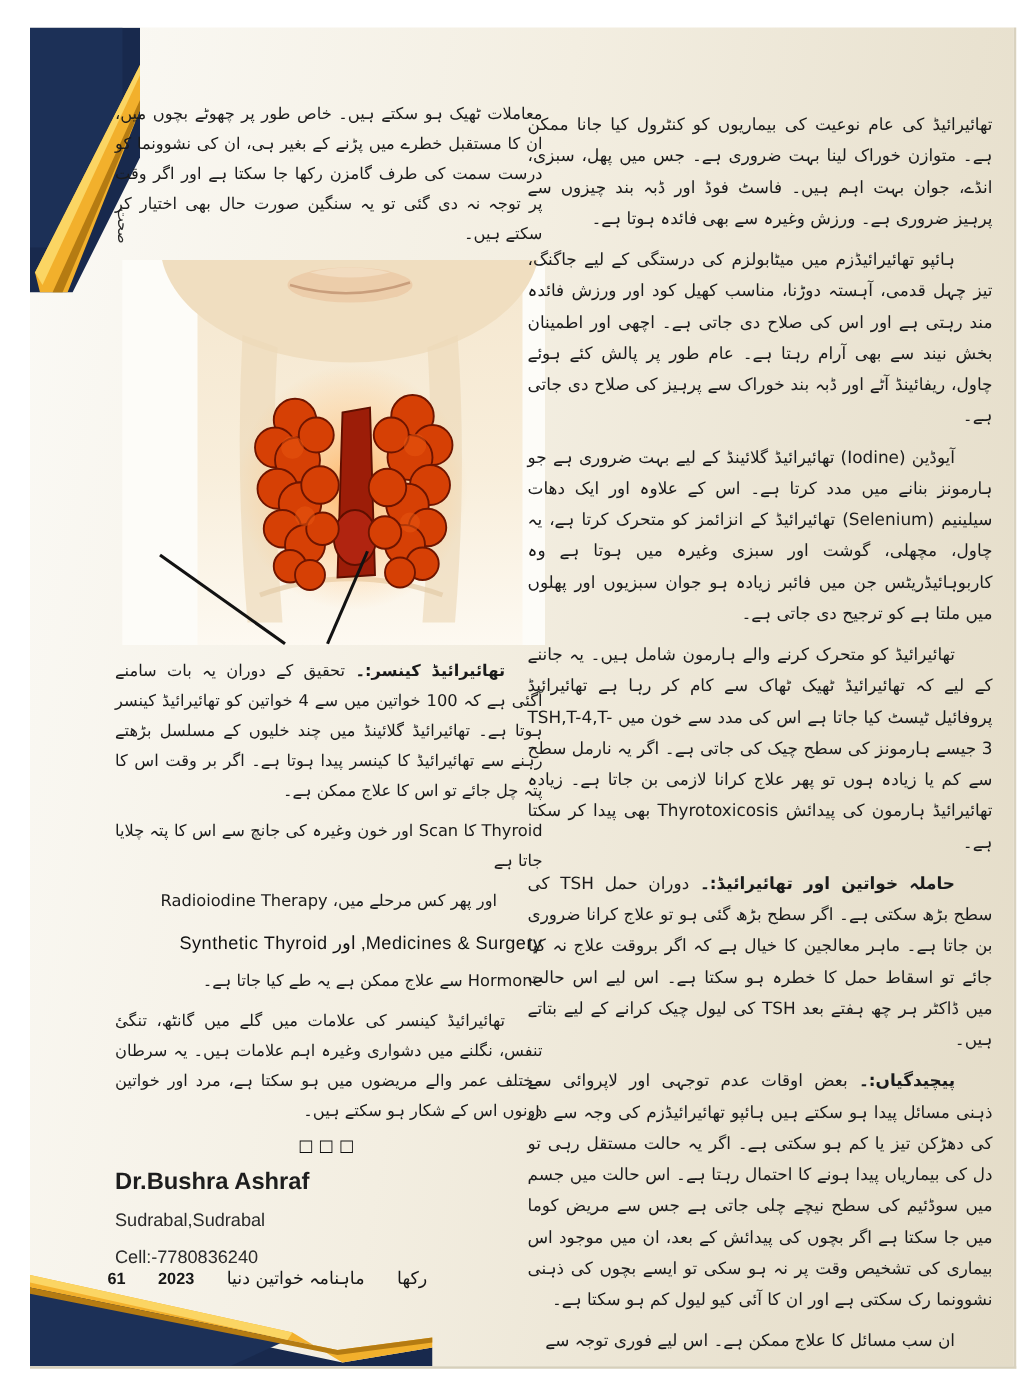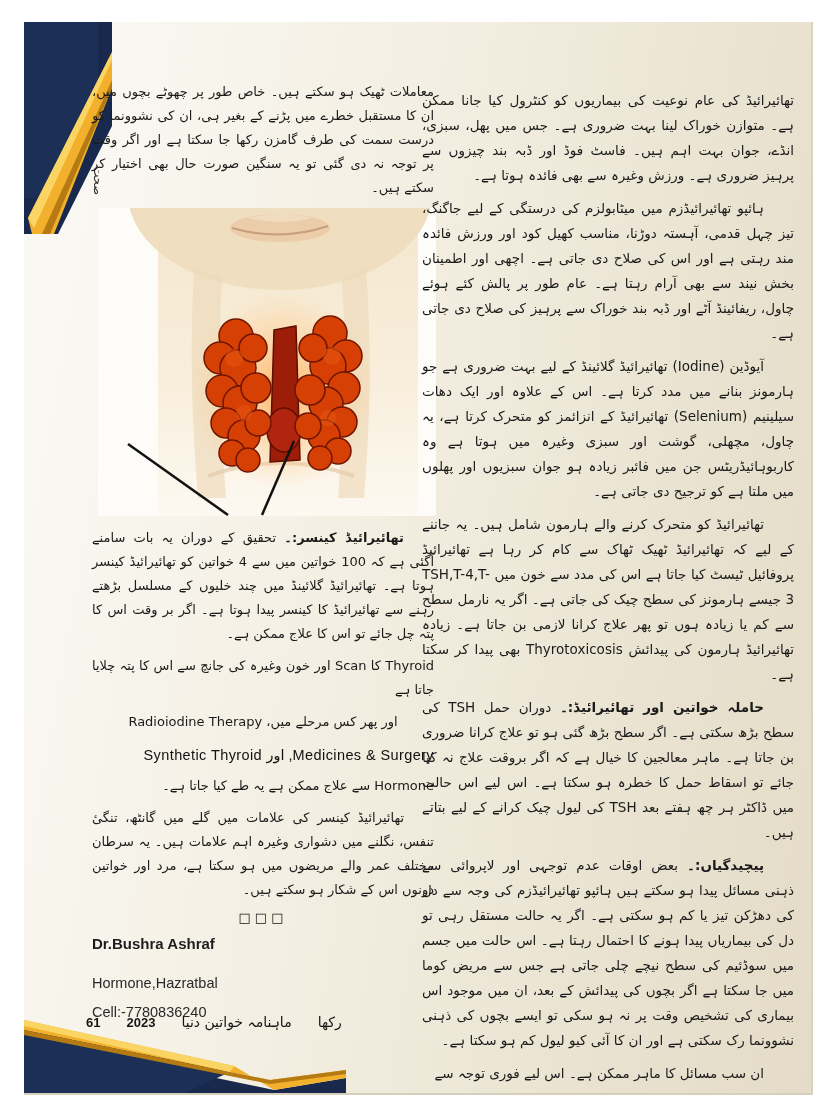--- a/index.html
+++ b/index.html
@@ -44,21 +44,21 @@
   .figure{
     width:338px;height:308px;margin:2px 0 10px 6px;position:relative;
     background:#fefdfb;
   }
   .figure svg{display:block;}
   .endmarks{
     text-align:center;font-size:13px;font-weight:bold;color:#101010;
     letter-spacing:4px;margin:4px 0 10px 0;
   }
   .contact{margin-top:6px;font-family:"Liberation Sans","DejaVu Sans",sans-serif;color:#2a2a2a;}
-  .contact-name{font-weight:bold;font-size:15px;margin-bottom:23px;color:#1d1d1d;}
+  .contact-name{font-weight:bold;font-size:19px;margin-bottom:12px;color:#1d1d1d;}
   .contact-line{font-size:14.5px;margin-bottom:13px;}
   .footer{
     position:absolute;left:62px;top:992px;display:flex;align-items:baseline;gap:26px;
   }
   .pgnum{font-family:"Liberation Sans","DejaVu Sans",sans-serif;font-weight:bold;font-size:13px;color:#161616;}
   .fmag,.fmonth{direction:rtl;font-size:14px;color:#161616;}
 </style>
 </head>
 <body>
 
@@ -154,33 +154,33 @@
     <p class="u mixline" style="text-align:center">اور پھر کس مرحلے میں، Radioiodine Therapy</p>
     <p class="enline" dir="ltr">Synthetic Thyroid اور ,Medicines &amp; Surgery</p>
     <p class="u mixline">Hormone سے علاج ممکن ہے یہ طے کیا جاتا ہے۔</p>
 
     <p class="u ind">تھائیرائیڈ کینسر کی علامات میں گلے میں گانٹھ، تنگیٔ تنفس، نگلنے میں دشواری وغیرہ اہم علامات ہیں۔ یہ سرطان مختلف عمر والے مریضوں میں ہو سکتا ہے، مرد اور خواتین دونوں اس کے شکار ہو سکتے ہیں۔</p>
 
     <div class="endmarks">□□□</div>
 
     <div class="contact">
       <div class="contact-name">Dr.Bushra  Ashraf</div>
-      <div class="contact-line">Hormone,Hazratbal</div>
+      <div class="contact-line">Sudrabal,Sudrabal</div>
       <div class="contact-line">Cell:-7780836240</div>
     </div>
   </div>
 
   <div class="col col-right">
     <p class="u">تھائیرائیڈ کی عام نوعیت کی بیماریوں کو کنٹرول کیا جانا ممکن ہے۔ متوازن خوراک لینا بہت ضروری ہے۔ جس میں پھل، سبزی، انڈے، جوان بہت اہم ہیں۔ فاسٹ فوڈ اور ڈبہ بند چیزوں سے پرہیز ضروری ہے۔ ورزش وغیرہ سے بھی فائدہ ہوتا ہے۔</p>
     <p class="u ind">ہائپو تھائیرائیڈزم میں میٹابولزم کی درستگی کے لیے جاگنگ، تیز چہل قدمی، آہستہ دوڑنا، مناسب کھیل کود اور ورزش فائدہ مند رہتی ہے اور اس کی صلاح دی جاتی ہے۔ اچھی اور اطمینان بخش نیند سے بھی آرام رہتا ہے۔ عام طور پر پالش کئے ہوئے چاول، ریفائینڈ آٹے اور ڈبہ بند خوراک سے پرہیز کی صلاح دی جاتی ہے۔</p>
     <p class="u ind">آیوڈین (Iodine) تھائیرائیڈ گلائینڈ کے لیے بہت ضروری ہے جو ہارمونز بنانے میں مدد کرتا ہے۔ اس کے علاوہ اور ایک دھات سیلینیم (Selenium) تھائیرائیڈ کے انزائمز کو متحرک کرتا ہے، یہ چاول، مچھلی، گوشت اور سبزی وغیرہ میں ہوتا ہے وہ کاربوہائیڈریٹس جن میں فائبر زیادہ ہو جوان سبزیوں اور پھلوں میں ملتا ہے کو ترجیح دی جاتی ہے۔</p>
     <p class="u ind">تھائیرائیڈ کو متحرک کرنے والے ہارمون شامل ہیں۔ یہ جاننے کے لیے کہ تھائیرائیڈ ٹھیک ٹھاک سے کام کر رہا ہے تھائیرائیڈ پروفائیل ٹیسٹ کیا جاتا ہے اس کی مدد سے خون میں TSH,T-4,T-3 جیسے ہارمونز کی سطح چیک کی جاتی ہے۔ اگر یہ نارمل سطح سے کم یا زیادہ ہوں تو پھر علاج کرانا لازمی بن جاتا ہے۔ زیادہ تھائیرائیڈ ہارمون کی پیدائش Thyrotoxicosis بھی پیدا کر سکتا ہے۔</p>
     <p class="u ind"><span class="bh">حاملہ خواتین اور تھائیرائیڈ:۔</span> <span>دوران حمل TSH کی سطح بڑھ سکتی ہے۔ اگر سطح بڑھ گئی ہو تو علاج کرانا ضروری بن جاتا ہے۔ ماہر معالجین کا خیال ہے کہ اگر بروقت علاج نہ کیا جائے تو اسقاط حمل کا خطرہ ہو سکتا ہے۔ اس لیے اس حالت میں ڈاکٹر ہر چھ ہفتے بعد TSH کی لیول چیک کرانے کے لیے بتاتے ہیں۔</span></p>
     <p class="u ind"><span class="bh">پیچیدگیاں:۔</span> <span>بعض اوقات عدم توجہی اور لاپروائی سے ذہنی مسائل پیدا ہو سکتے ہیں ہائپو تھائیرائیڈزم کی وجہ سے دل کی دھڑکن تیز یا کم ہو سکتی ہے۔ اگر یہ حالت مستقل رہی تو دل کی بیماریاں پیدا ہونے کا احتمال رہتا ہے۔ اس حالت میں جسم میں سوڈئیم کی سطح نیچے چلی جاتی ہے جس سے مریض کوما میں جا سکتا ہے اگر بچوں کی پیدائش کے بعد، ان میں موجود اس بیماری کی تشخیص وقت پر نہ ہو سکی تو ایسے بچوں کی ذہنی نشوونما رک سکتی ہے اور ان کا آئی کیو لیول کم ہو سکتا ہے۔</span></p>
-    <p class="u ind last">ان سب مسائل کا ماہر ممکن ہے۔ اس لیے فوری توجہ سے</p>
+    <p class="u ind last">ان سب مسائل کا علاج ممکن ہے۔ اس لیے فوری توجہ سے</p>
   </div>
 
   <div class="footer">
     <span class="pgnum">61</span>
     <span class="pgnum">2023</span>
     <span class="fmag">ماہنامہ خواتین دنیا</span>
     <span class="fmonth">رکھا</span>
   </div>
 
   <svg class="deco-bl" viewBox="0 0 322 89" aria-hidden="true">

